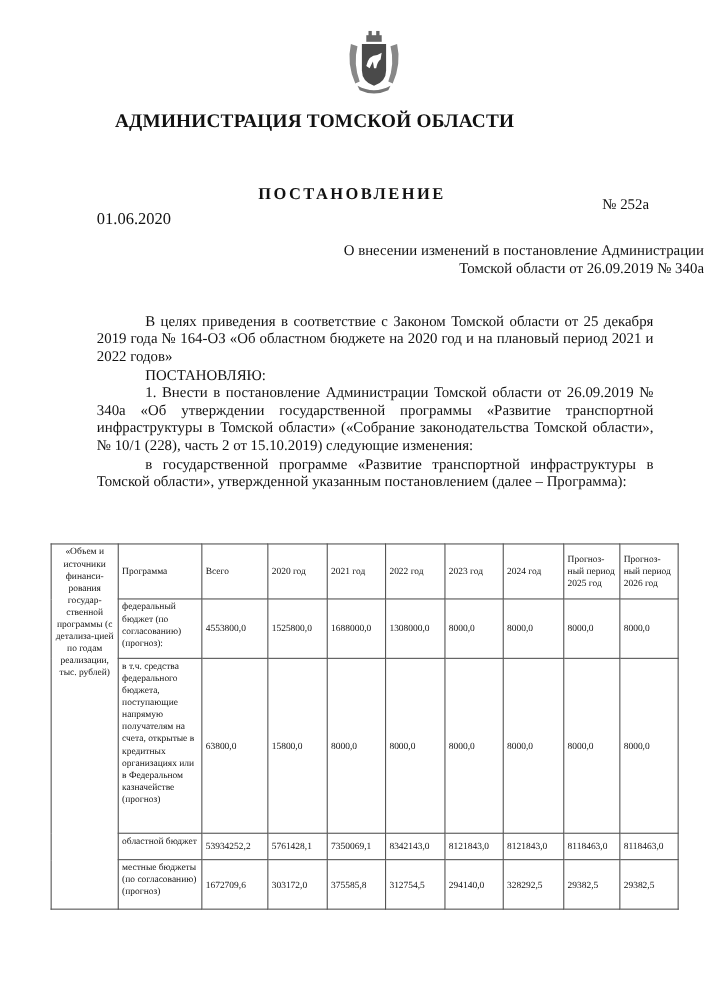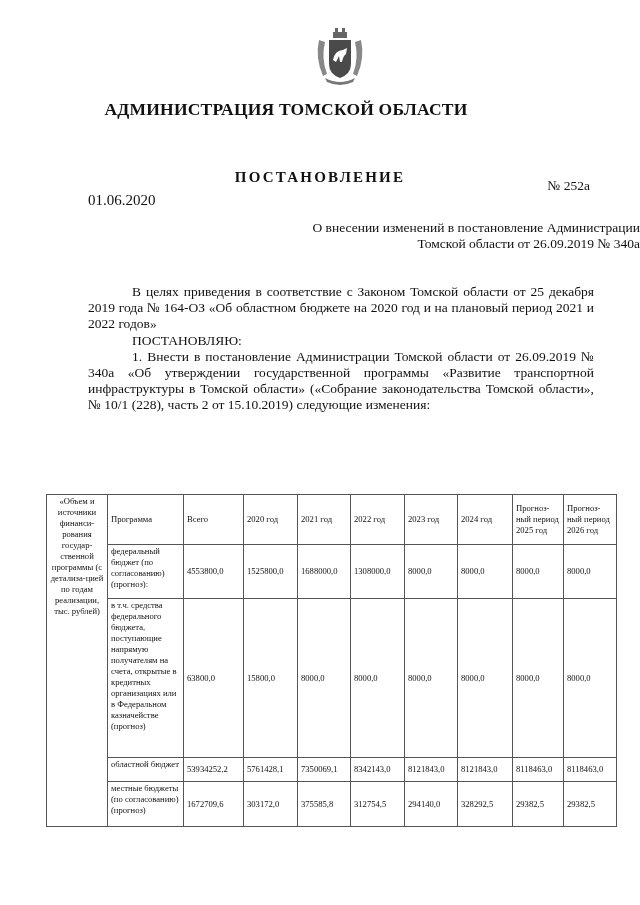--- a/index.html
+++ b/index.html
@@ -39,20 +39,21 @@
 <div class="abs num">№ 252а</div>
 <div class="abs subject">
   <div>О внесении изменений в постановление Администрации</div>
   <div>Томской области от 26.09.2019 № 340а</div>
 </div>
 
 <div class="abs body">
   <p class="ind">В целях приведения в соответствие с Законом Томской области от 25 декабря 2019 года № 164-ОЗ «Об областном бюджете на 2020 год и на плановый период 2021 и 2022 годов»</p>
   <p class="ind">ПОСТАНОВЛЯЮ:</p>
   <p class="ind">1. Внести в постановление Администрации Томской области от 26.09.2019 № 340а «Об утверждении государственной программы «Развитие транспортной инфраструктуры в Томской области» («Собрание законодательства Томской области», № 10/1 (228), часть 2 от 15.10.2019) следующие изменения:</p>
+  <p class="ind">в государственной программе «Развитие транспортной инфраструктуры в Томской области», утвержденной указанным постановлением (далее – Программа):</p>
 </div>
 
 <table class="fin">
   <colgroup>
     <col style="width:61px">
       <col style="width:76px">
       <col style="width:60px">
       <col style="width:54px">
       <col style="width:53px">
       <col style="width:54px">

